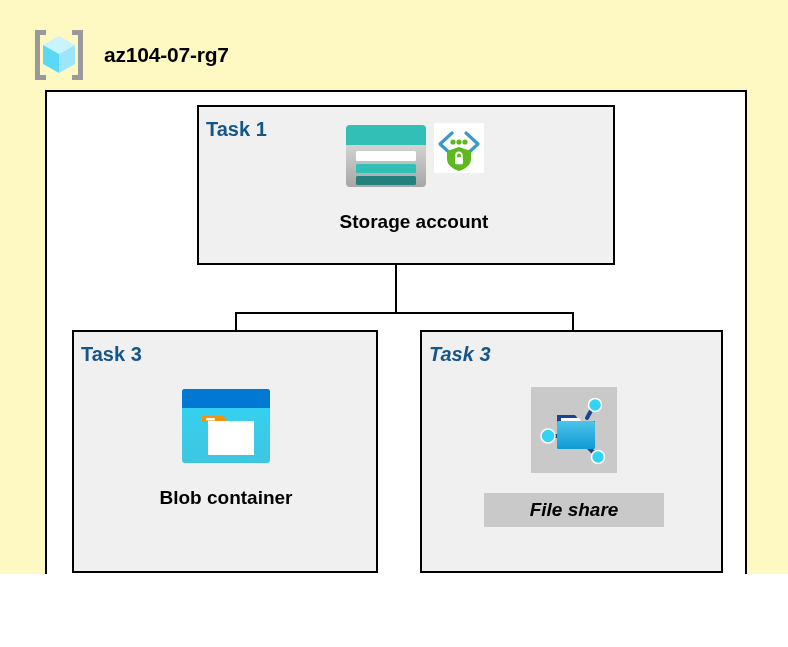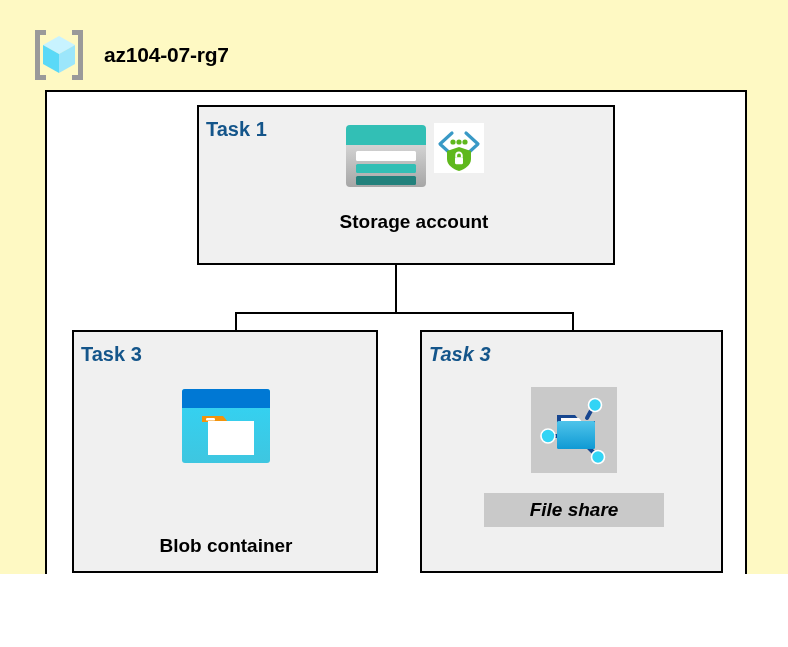--- a/index.html
+++ b/index.html
@@ -188,21 +188,21 @@
           </svg>
         </span>
       </div>
       <div class="node-caption">Storage account</div>
     </div>
   </div>
 
   <div class="task-box task-2">
     <div class="task-label">Task 3</div>
 
-    <div class="node" style="left:42px; top:55px; width:220px;gap:48px;">
+    <div class="node" style="left:42px; top:55px; width:220px;">
       <div class="node-icons">
         <span>
           <svg width="92" height="78" viewBox="0 0 92 78" aria-hidden="true">
             <defs>
               <linearGradient id="blobBody" x1="0" y1="0" x2="0" y2="1">
                 <stop offset="0%" stop-color="#32d4f5"></stop>
                 <stop offset="100%" stop-color="#3ec6e0"></stop>
               </linearGradient>
             </defs>
             <rect x="2" y="2" width="88" height="74" rx="3" fill="url(#blobBody)"></rect>

